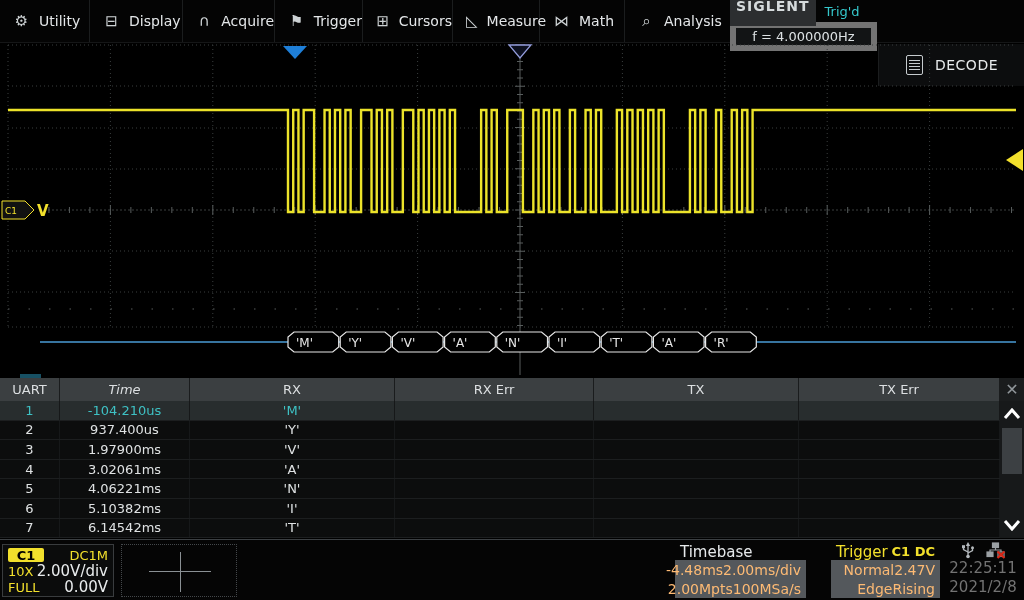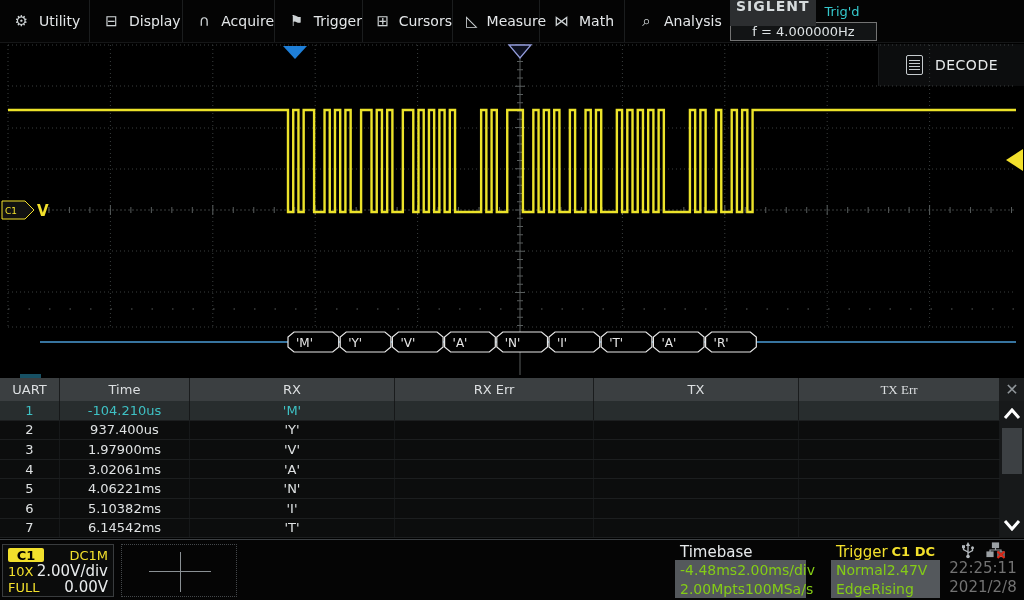--- a/index.html
+++ b/index.html
@@ -10,21 +10,21 @@
 
   
   #menubar{left:0;top:0;width:1024px;height:42px;background:#040404;border-bottom:1px solid #151617;display:flex;}
   .mi{display:flex;align-items:center;gap:9px;padding-left:13px;border-right:1px solid #1b1d1e;box-sizing:border-box;cursor:default;}
   .mi .ic{font-size:15px;color:#cdd2d4;width:17px;text-align:center;}
   .mi .lb{font-size:14px;color:#e4e7e9;}
   #brand{left:730px;top:1px;width:147px;height:40px;}
   #logo-row{display:flex;align-items:center;height:20px;}
   #logo{background:#2c2e30;color:#d6dbdd;font-weight:bold;font-size:14px;letter-spacing:1px;padding:1px 6px 12px;}
   #trig-status{color:#35c8cc;font-size:13px;margin-left:9px;}
-  #freq-box{margin-top:1px;height:17px;border:1px solid #737373;background:#121415;color:#dde2e4;font-size:13px;display:flex;align-items:center;justify-content:center;}
+  #freq-box{margin-top:1px;height:17px;border:6px solid #737373;background:#121415;color:#dde2e4;font-size:13px;display:flex;align-items:center;justify-content:center;}
   #decode-tab{left:878px;top:0;width:146px;height:42px;background:#0c0d0e;border-left:1px solid #1b1d1e;display:flex;align-items:center;justify-content:center;gap:12px;margin-top:44px;}
   .doc-icon{width:11px;height:14px;border:1px solid #c6cbce;border-radius:2px;padding:2px 2px;box-sizing:content-box;
             background:repeating-linear-gradient(to bottom, transparent 0 2px, #c6cbce 2px 3px) content-box;}
   #decode-label{font-size:14px;letter-spacing:.5px;color:#e8ebec;}
 
   
   #scope{left:0;top:42px;width:1024px;height:336px;}
   #scope svg{position:absolute;left:0;top:0;}
   .chip{position:absolute;width:21px;height:17px;background:#175063;color:#d6edf4;font-size:12px;display:flex;align-items:center;justify-content:center;}
   #s1-label{position:absolute;left:3px;top:334px;font-size:13px;color:#d8dde0;}
@@ -47,21 +47,21 @@
   .chrow{display:flex;justify-content:space-between;align-items:center;height:16px;}
   #c1-chip{background:#f2e02c;color:#000;font-weight:bold;font-size:13px;width:36px;height:14px;border-radius:2px;display:flex;align-items:center;justify-content:center;}
   .yel{color:#f2e02c;font-size:13px;}
   .whv{color:#e9eced;font-size:15px;}
   #addbox{left:121px;top:4px;width:116px;height:53px;border:1px dotted #44484b;box-sizing:border-box;}
   #addbox .h{position:absolute;left:27px;top:26px;width:62px;height:1px;background:#8a9094;}
   #addbox .v{position:absolute;left:58px;top:7px;width:1px;height:40px;background:#8a9094;}
   .sbox{box-sizing:border-box;}
   .sbox .hd{height:17px;display:flex;justify-content:space-between;align-items:center;padding:0 5px;font-size:15px;}
   .sbox .bd{background:#54585c;height:38px;padding:0 5px;box-sizing:border-box;}
-  .sbox .bd .r{display:flex;justify-content:flex-start;align-items:center;height:19px;font-size:14px;color:#84cc16;}
+  .sbox .bd .r{display:flex;justify-content:flex-end;align-items:center;height:19px;font-size:14px;color:#fdba74;}
   #timebase{left:675px;top:3px;width:131px;height:55px;}
   #trigbox{left:831px;top:3px;width:109px;height:55px;}
   #clock{left:944px;top:1px;width:78px;text-align:center;}
   #clock .icons{display:flex;justify-content:center;gap:11px;height:18px;align-items:center;}
   #clock .t{font-size:15px;color:#737373;line-height:19px;}
 </style>
 </head>
 <body>
 
 <div id="menubar" class="abs">
@@ -248,25 +248,25 @@
       <text x="713.5999999999999" y="304.5" fill="#e8e8e8" font-size="12px" font-family="DejaVu Sans, Liberation Sans, sans-serif">'R'</text>
     </svg>
   <span id="s1-label">S1</span>
   <span class="chip" style="left:20px;top:332px">Rx</span>
   <span class="chip" style="left:20px;top:350px">Tx</span>
 </div>
 
 <div id="utable" class="abs">
     <div class="thead">
       <div class="th" style="width: 60px;">UART</div>
-      <div class="th" style="width: 130px;">Time</div>
+      <div class="th" style="width: 130px; font-style: italic;">Time</div>
       <div class="th" style="width: 205px;">RX</div>
       <div class="th" style="width: 199px;">RX Err</div>
       <div class="th" style="width: 205px;">TX</div>
-      <div class="th" style="width: 201px; font-family: Liberation Serif, serif;">TX Err</div>
+      <div class="th" style="width: 201px;">TX Err</div>
     </div>
     <div class="trow sel">
       <div class="td" style="width: 60px;">1</div>
       <div class="td" style="width: 130px;">-104.210us</div>
       <div class="td" style="width: 205px;">'M'</div>
       <div class="td" style="width: 199px;"></div>
       <div class="td" style="width: 205px;"></div>
       <div class="td" style="width: 201px;"></div>
     </div>
     <div class="trow">

